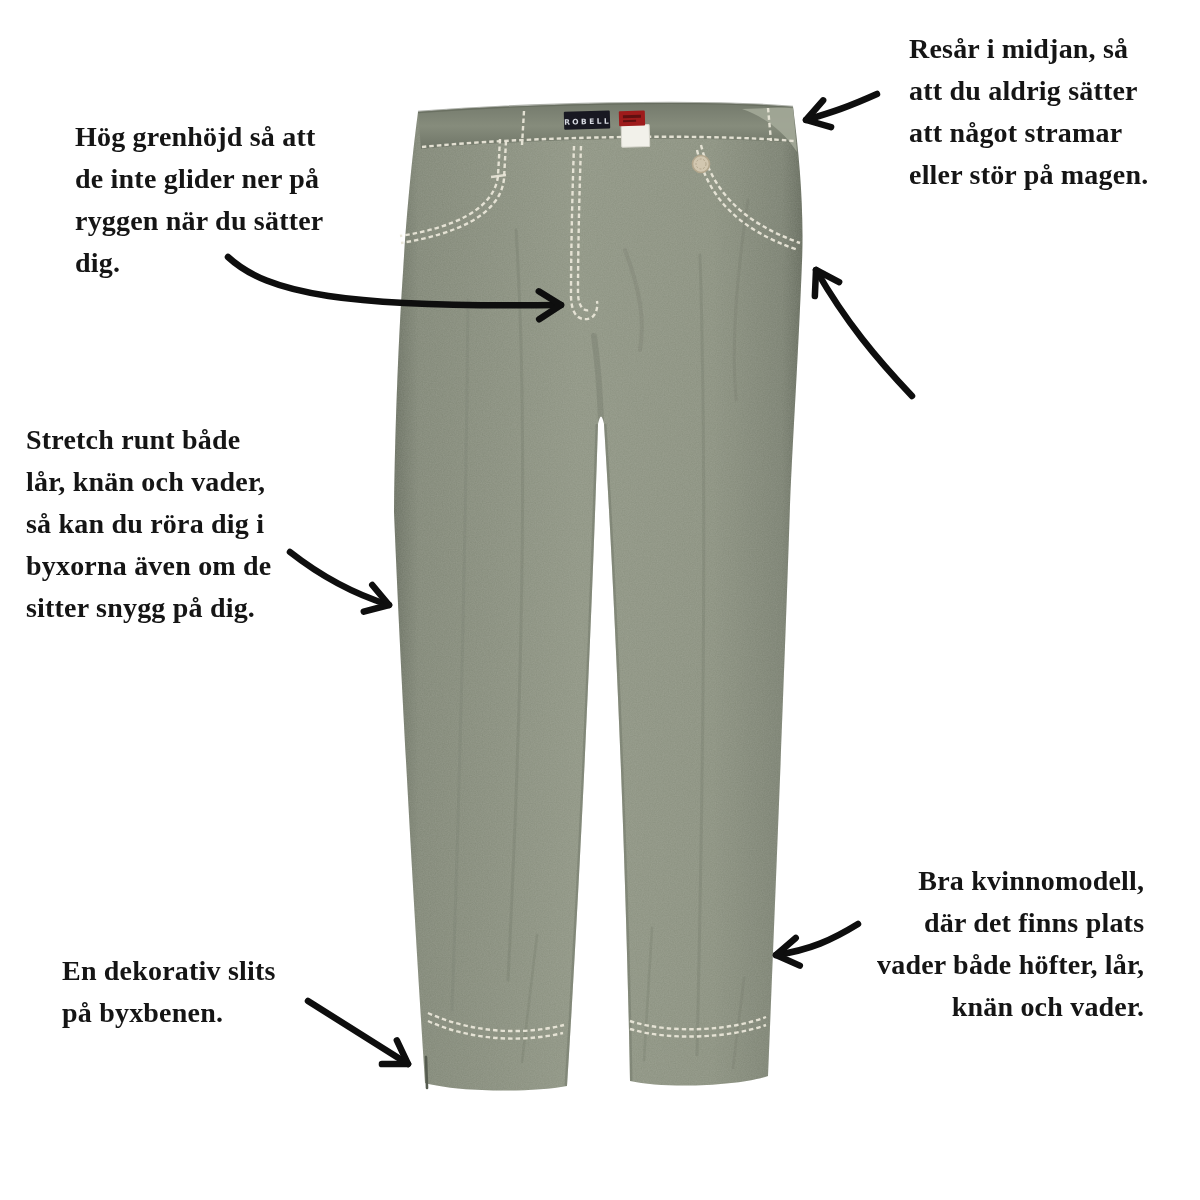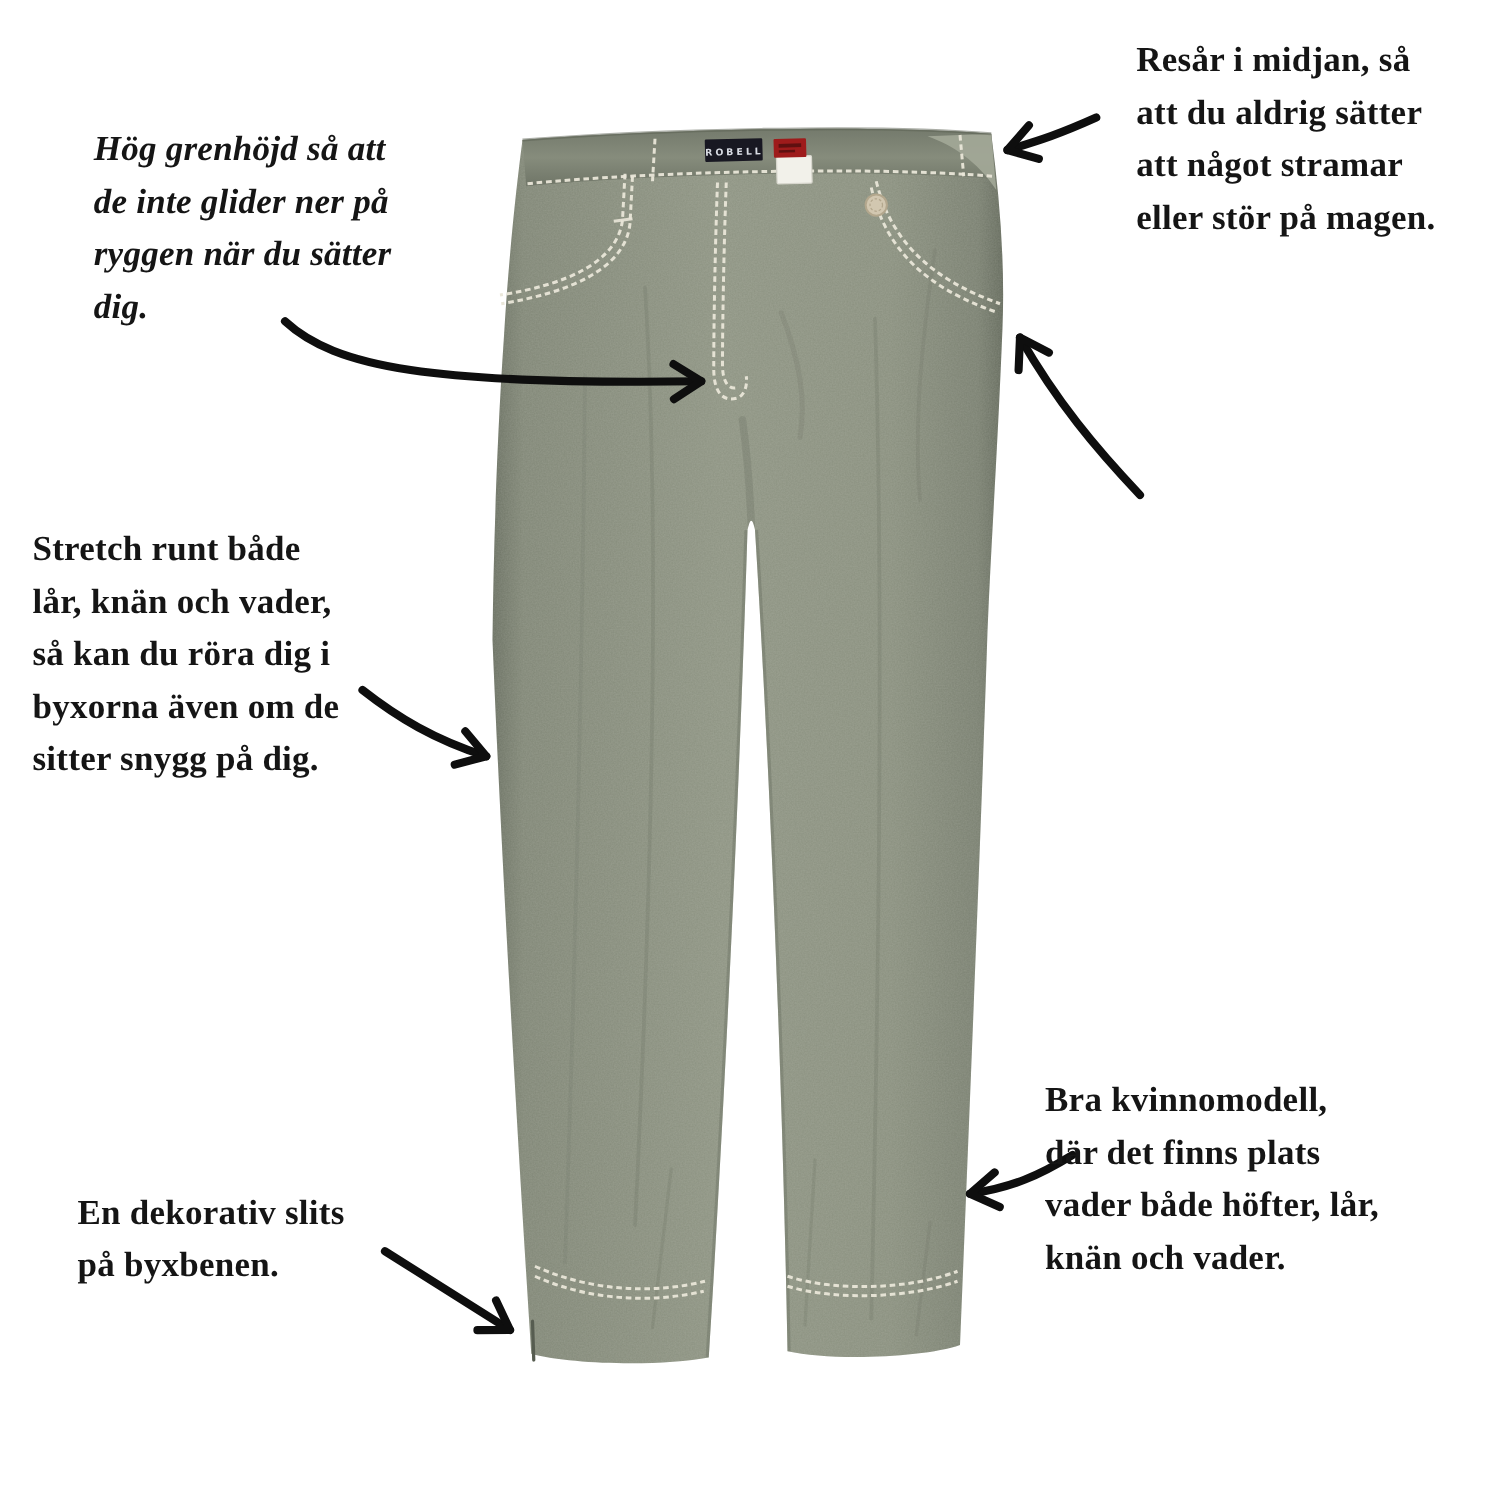--- a/index.html
+++ b/index.html
@@ -11,25 +11,25 @@
   .pants-svg{position:absolute;left:0;top:0;width:1200px;height:1200px;}
   .ann{
     position:absolute;
     font-weight:700;
     font-size:28px;
     line-height:42px;
     color:var(--text,#151515);
     letter-spacing:.2px;
     white-space:nowrap;
   }
-  #ann-crotch-height{left:75px;top:99px;font-style:italic;}
+  #ann-crotch-height{left:75px;top:116px;}
   #ann-waist-elastic{left:897px;top:28px;margin-left:12px;}
   #ann-stretch{left:26px;top:419px;}
   #ann-pockets{left:894px;top:408px;}
-  #ann-fit{left:836px;top:860px;}
+  #ann-fit{left:877px;top:860px;text-align:right;}
   #ann-slit{left:62px;top:950px;}
 
   
   .fabric-fill{fill:url(#grad-body);}
   .band-fill{fill:url(#grad-band);}
   .inner-band{fill:#a3a998;opacity:.9;}
   .stitch{fill:none;stroke:var(--stitch,#e9e6d8);stroke-width:2.4;stroke-dasharray:4.5 3;opacity:.95;}
   .stitch-solid{fill:none;stroke:var(--stitch,#e9e6d8);stroke-width:2.6;opacity:.9;}
   .crease{fill:none;stroke:#4f5549;stroke-linecap:round;}
   .edge-shade{fill:none;stroke:#596052;}

